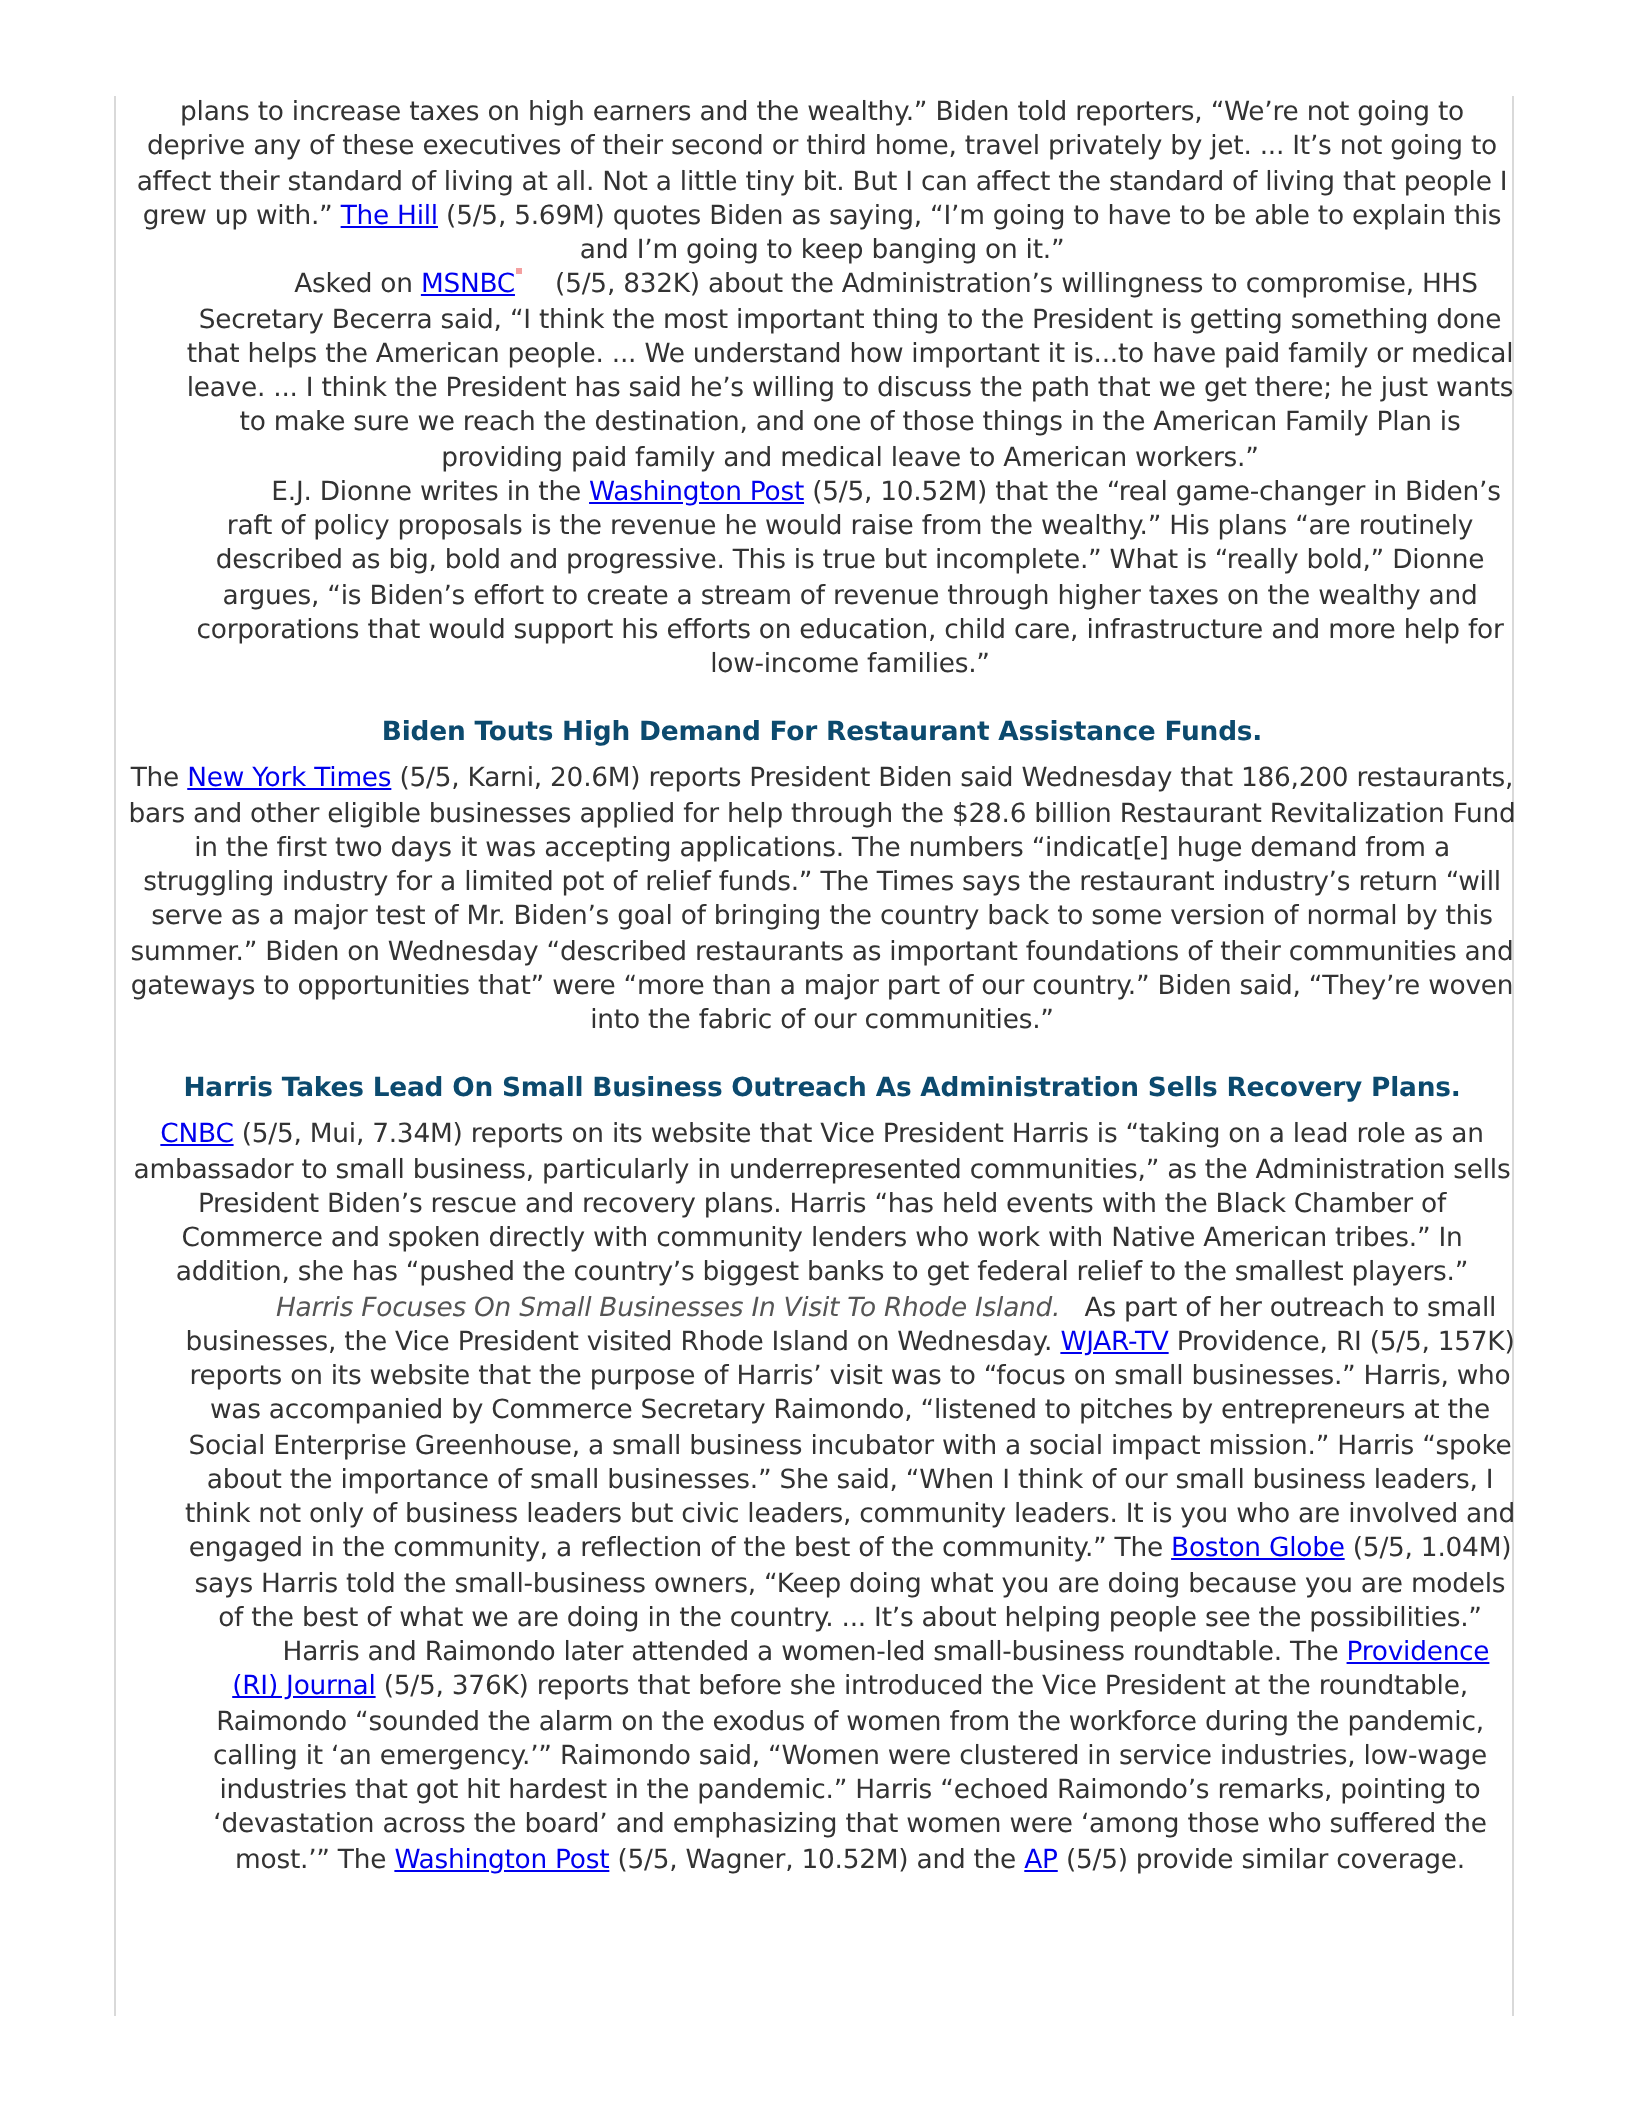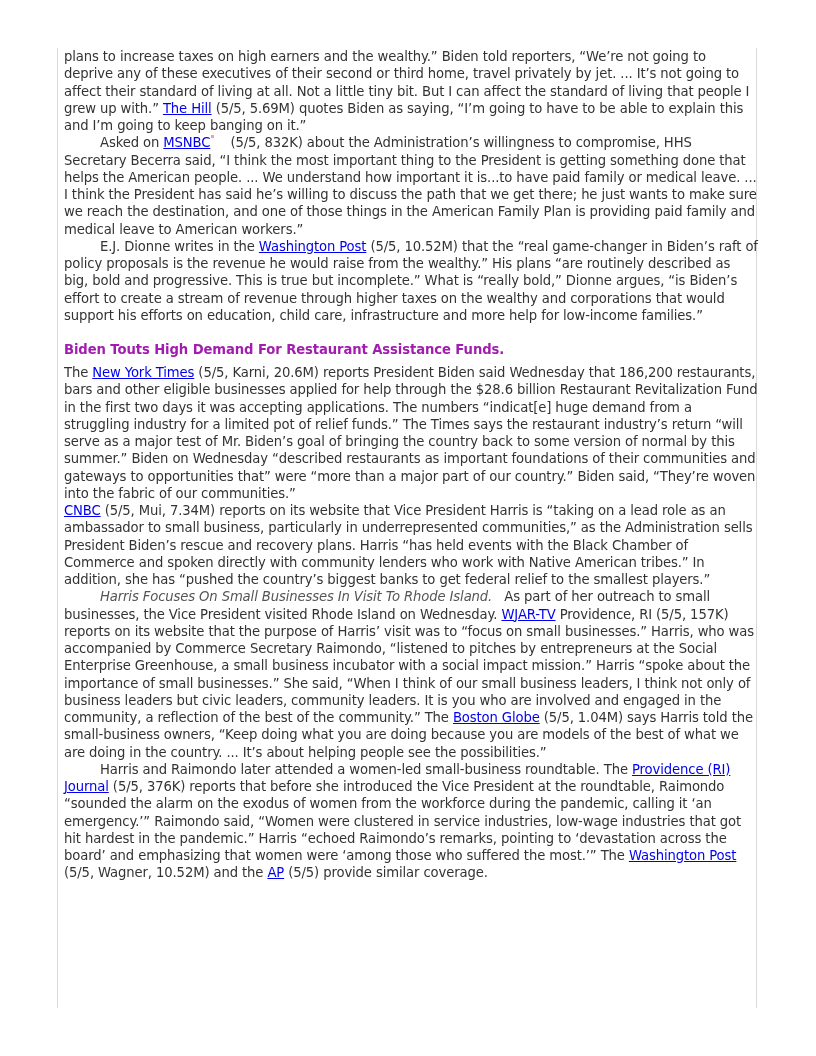--- a/index.html
+++ b/index.html
@@ -13,29 +13,30 @@
   }
   .content {
     position: absolute;
     left: 6px; top: 0px;
     width: 694px;
     font-family: "DejaVu Sans", sans-serif;
     font-size: 13.2px;
     line-height: 17.25px;
     color: #333333;
     letter-spacing: -0.12px;
+    text-align: center;
   }
   p { margin: 0; }
-  .indent { text-indent: 36px; }
+  .indent { text-indent: 36px; margin-left: 28px; }
   a { color: #0000ee; text-decoration: underline; }
   h2 {
     font-family: "DejaVu Sans", sans-serif;
     font-size: 13.2px;
     font-weight: bold;
-    color: #a21caf;
+    color: #0c4a6e;
     margin: 17px 0 6px 0;
     line-height: 17px;
     letter-spacing: -0.1px;
   }
   .subhead { font-weight: normal; font-style: italic; color: #555555; }
   .mark { display: inline-block; width: 3px; height: 3px; background: #f4a0a0; vertical-align: 9px; margin-left: 1px; margin-right: 12px; }
 </style>
 </head>
 <body>
 
@@ -45,20 +46,21 @@
     <p><span>plans to increase taxes on high earners and the wealthy.” Biden told reporters, “We’re not going to deprive any of these executives of their second or third home, travel privately by jet. ... It’s not going to affect their standard of living at all. Not a little tiny bit. But I can affect the standard of living that people I grew up with.” </span><a href="#">The Hill</a><span> (5/5, 5.69M) quotes Biden as saying, “I’m going to have to be able to explain this and I’m going to keep banging on it.”</span></p>
 
     <p class="indent"><span>Asked on </span><a href="#">MSNBC</a><span class="mark"></span><span> (5/5, 832K) about the Administration’s willingness to compromise, HHS Secretary Becerra said, “I think the most important thing to the President is getting something done that helps the American people. ... We understand how important it is...to have paid family or medical leave. ... I think the President has said he’s willing to discuss the path that we get there; he just wants to make sure we reach the destination, and one of those things in the American Family Plan is providing paid family and medical leave to American workers.”</span></p>
 
     <p class="indent"><span>E.J. Dionne writes in the </span><a href="#">Washington Post</a><span> (5/5, 10.52M) that the “real game-changer in Biden’s raft of policy proposals is the revenue he would raise from the wealthy.” His plans “are routinely described as big, bold and progressive. This is true but incomplete.” What is “really bold,” Dionne argues, “is Biden’s effort to create a stream of revenue through higher taxes on the wealthy and corporations that would support his efforts on education, child care, infrastructure and more help for low-income families.”</span></p>
 
     <h2>Biden Touts High Demand For Restaurant Assistance Funds.</h2>
 
     <p><span>The </span><a href="#">New York Times</a><span> (5/5, Karni, 20.6M) reports President Biden said Wednesday that 186,200 restaurants, bars and other eligible businesses applied for help through the $28.6 billion Restaurant Revitalization Fund in the first two days it was accepting applications. The numbers “indicat[e] huge demand from a struggling industry for a limited pot of relief funds.” The Times says the restaurant industry’s return “will serve as a major test of Mr. Biden’s goal of bringing the country back to some version of normal by this summer.” Biden on Wednesday “described restaurants as important foundations of their communities and gateways to opportunities that” were “more than a major part of our country.” Biden said, “They’re woven into the fabric of our communities.”</span></p>
 
+    <h2>Harris Takes Lead On Small Business Outreach As Administration Sells Recovery Plans.</h2>
 
     <p><a href="#">CNBC</a><span> (5/5, Mui, 7.34M) reports on its website that Vice President Harris is “taking on a lead role as an ambassador to small business, particularly in underrepresented communities,” as the Administration sells President Biden’s rescue and recovery plans. Harris “has held events with the Black Chamber of Commerce and spoken directly with community lenders who work with Native American tribes.” In addition, she has “pushed the country’s biggest banks to get federal relief to the smallest players.”</span></p>
 
     <p class="indent"><span class="subhead">Harris Focuses On Small Businesses In Visit To Rhode Island.</span><span style="white-space:pre-wrap">   As part of her outreach to small businesses, the Vice President visited Rhode Island on Wednesday. </span><a href="#">WJAR-TV</a><span> Providence, RI (5/5, 157K) reports on its website that the purpose of Harris’ visit was to “focus on small businesses.” Harris, who was accompanied by Commerce Secretary Raimondo, “listened to pitches by entrepreneurs at the Social Enterprise Greenhouse, a small business incubator with a social impact mission.” Harris “spoke about the importance of small businesses.” She said, “When I think of our small business leaders, I think not only of business leaders but civic leaders, community leaders. It is you who are involved and engaged in the community, a reflection of the best of the community.” The </span><a href="#">Boston Globe</a><span> (5/5, 1.04M) says Harris told the small-business owners, “Keep doing what you are doing because you are models of the best of what we are doing in the country. ... It’s about helping people see the possibilities.”</span></p>
 
     <p class="indent"><span>Harris and Raimondo later attended a women-led small-business roundtable. The </span><a href="#">Providence (RI) Journal</a><span> (5/5, 376K) reports that before she introduced the Vice President at the roundtable, Raimondo “sounded the alarm on the exodus of women from the workforce during the pandemic, calling it ‘an emergency.’” Raimondo said, “Women were clustered in service industries, low-wage industries that got hit hardest in the pandemic.” Harris “echoed Raimondo’s remarks, pointing to ‘devastation across the board’ and emphasizing that women were ‘among those who suffered the most.’” The </span><a href="#">Washington Post</a><span> (5/5, Wagner, 10.52M) and the </span><a href="#">AP</a><span> (5/5) provide similar coverage.</span></p>
 
   </div>
 </div>
 

